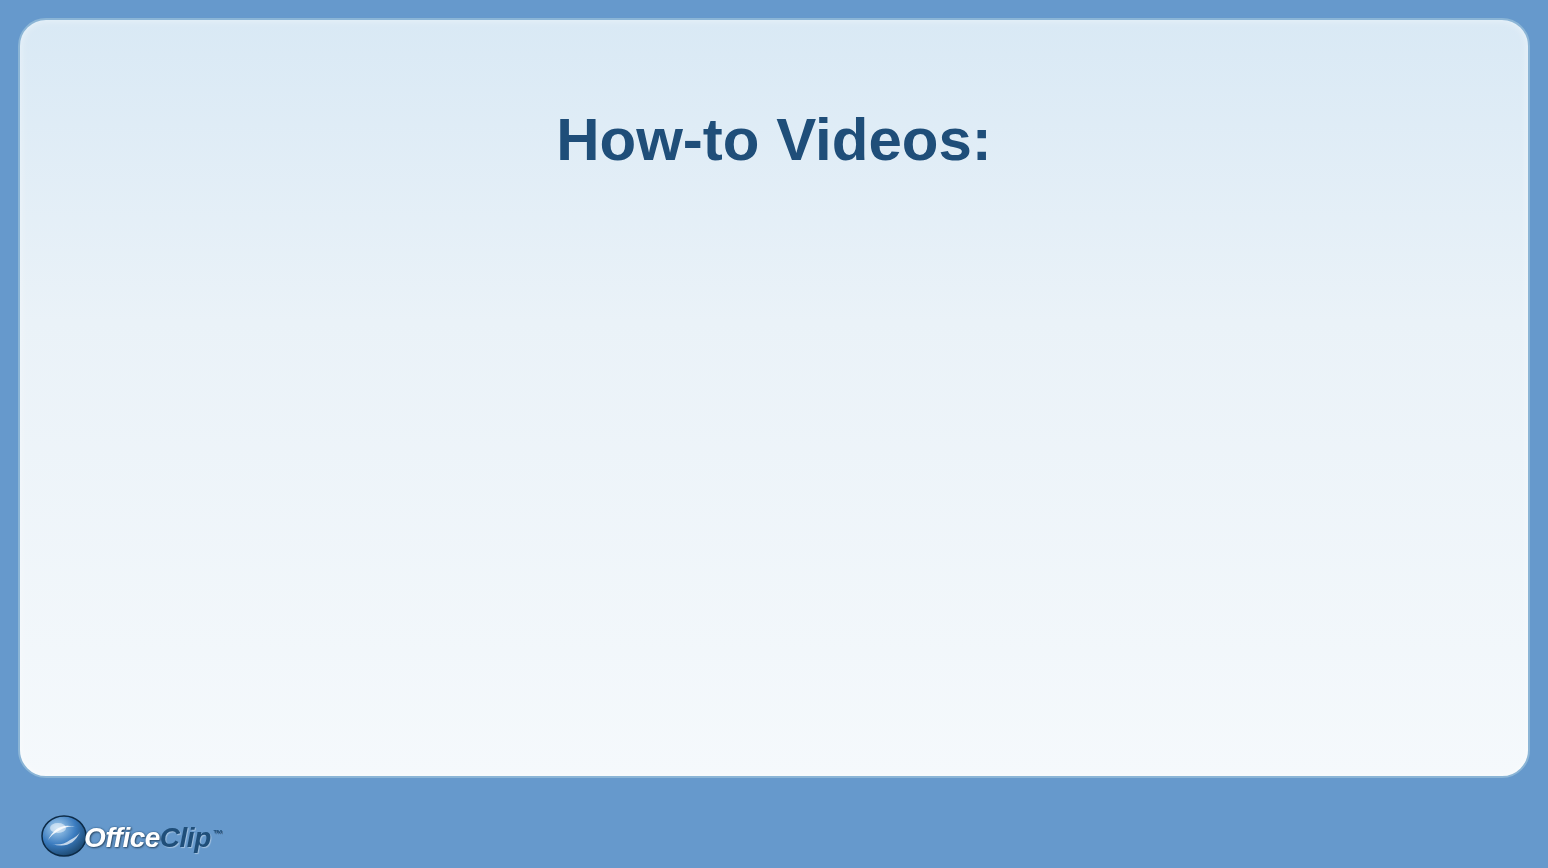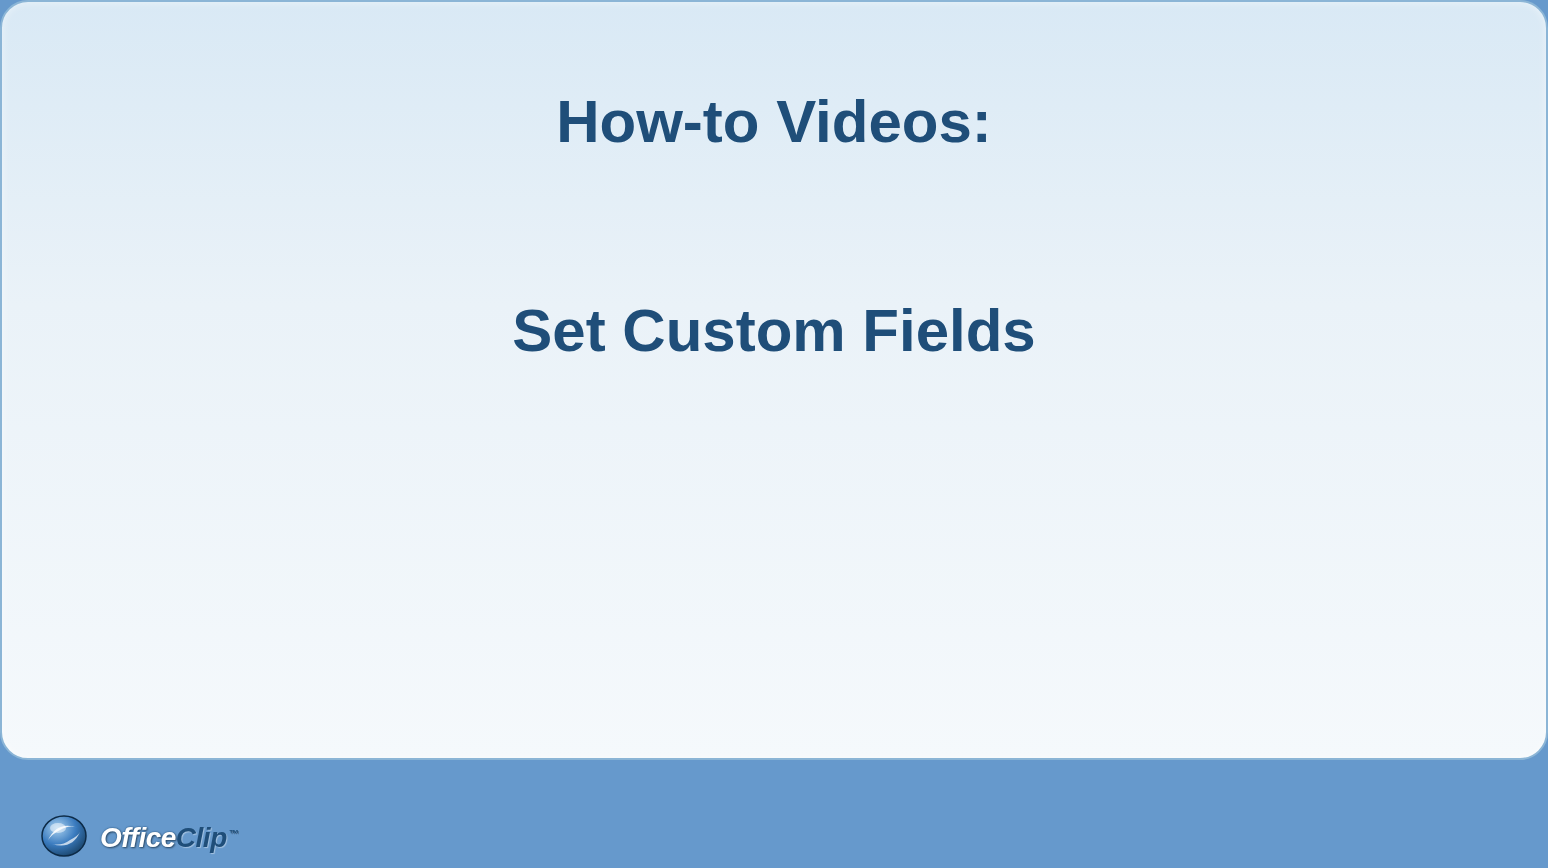--- a/index.html
+++ b/index.html
@@ -11,20 +11,21 @@
       width: 1548px;
       height: 868px;
       background: #6699cc;
       font-family: Arial, Helvetica, sans-serif;
       position: relative;
       overflow: hidden;
     }
     .outer-frame {
       width: 100%;
       height: 100%;
+      padding: 18px;
       position: relative;
     }
     .inner-panel {
       width: 100%;
       height: 760px;
       background: linear-gradient(180deg, #d9e9f5 0%, #eaf2f8 40%, #f5f9fc 100%);
       border-radius: 28px;
       border: 2px solid #8bb5d6;
       box-shadow: inset 0 0 8px rgba(255,255,255,0.5);
       display: flex;
@@ -38,21 +39,21 @@
       font-size: 60px;
       font-weight: bold;
       text-align: center;
     }
     .logo {
       position: absolute;
       left: 40px;
       bottom: 10px;
       display: flex;
       align-items: center;
-      gap: 16px;
+      gap: 0px;
     }
     .logo-swirl {
       width: 48px;
       height: 48px;
       position: relative;
     }
     .logo-text {
       font-size: 28px;
       font-weight: bold;
       font-style: italic;
@@ -78,21 +79,20 @@
       font-style: normal;
       margin-left: 2px;
     }
   </style>
 </head>
 <body>
 
 <div class="outer-frame">
   <div class="inner-panel">
     <div class="title-text">How-to Videos:</div>
-    <div class="title-text">Set Custom Fields</div>
   </div>
 
   <div class="logo">
     <div class="logo-swirl">
       <svg width="48" height="48" viewBox="0 0 48 48">
         <defs>
           <radialGradient id="sg" cx="35%" cy="30%" r="70%">
             <stop offset="0%" stop-color="#a8d0ef"></stop>
             <stop offset="60%" stop-color="#3a7bbf"></stop>
             <stop offset="100%" stop-color="#1f4e79"></stop>

